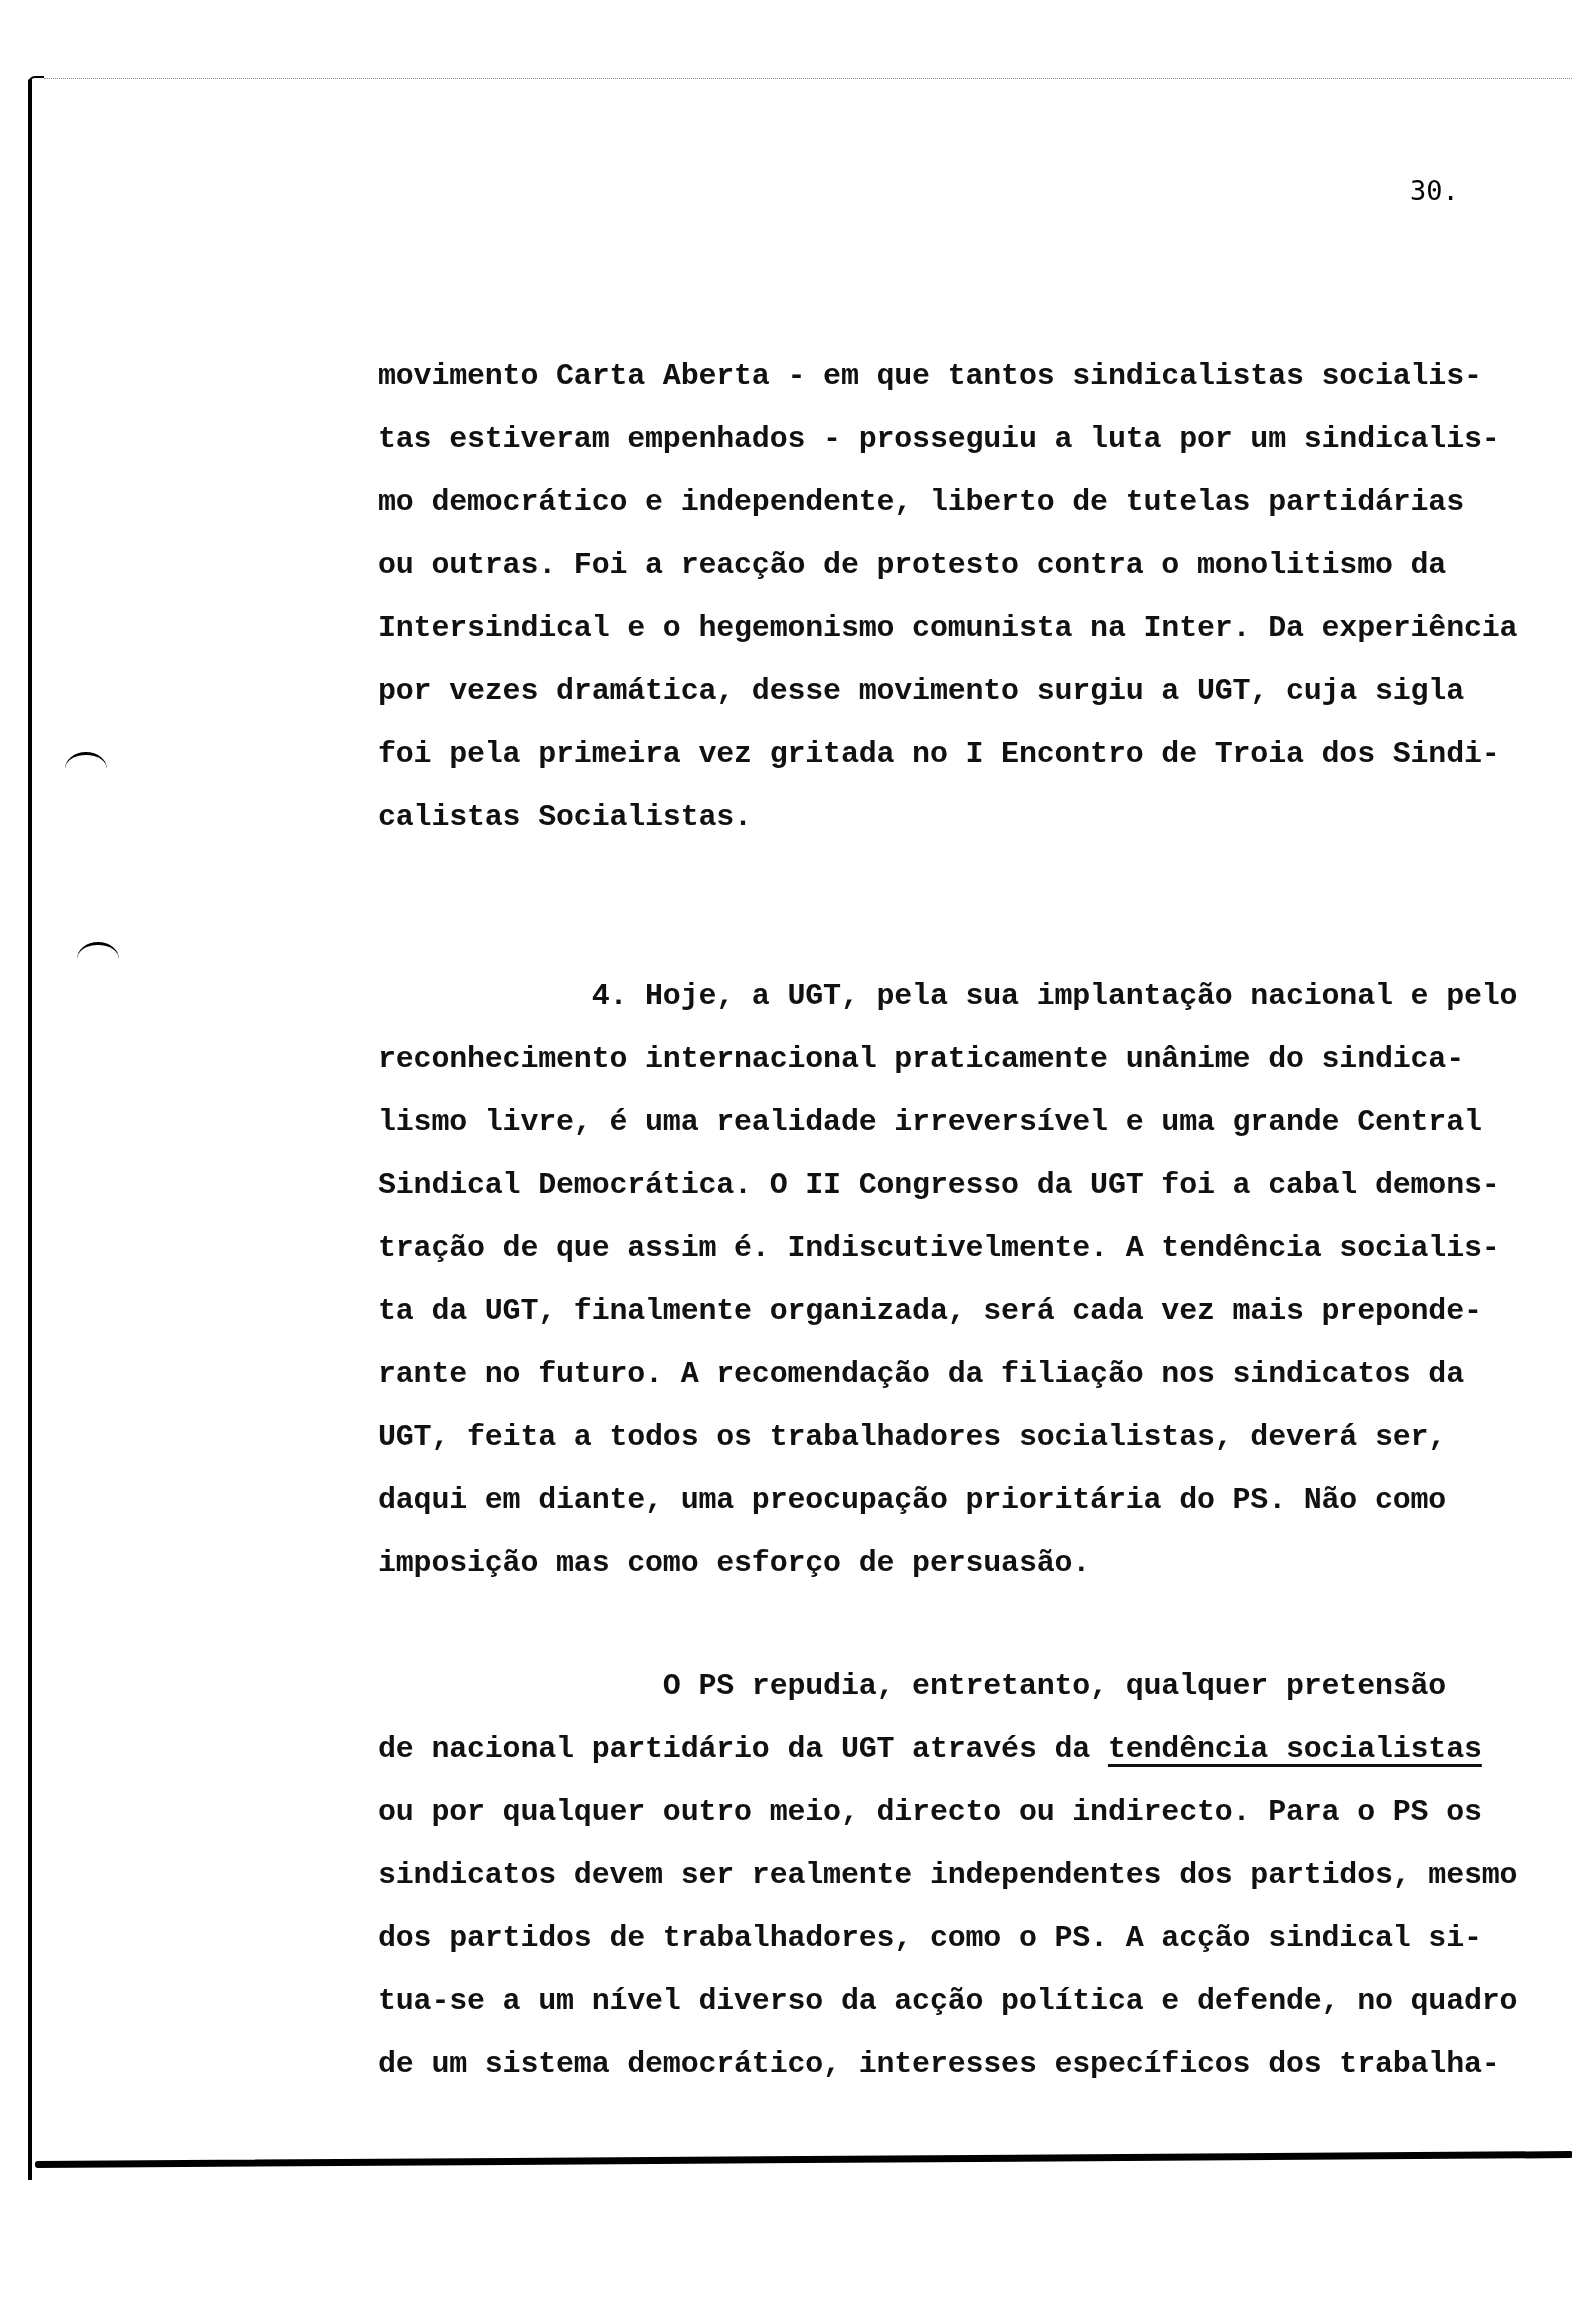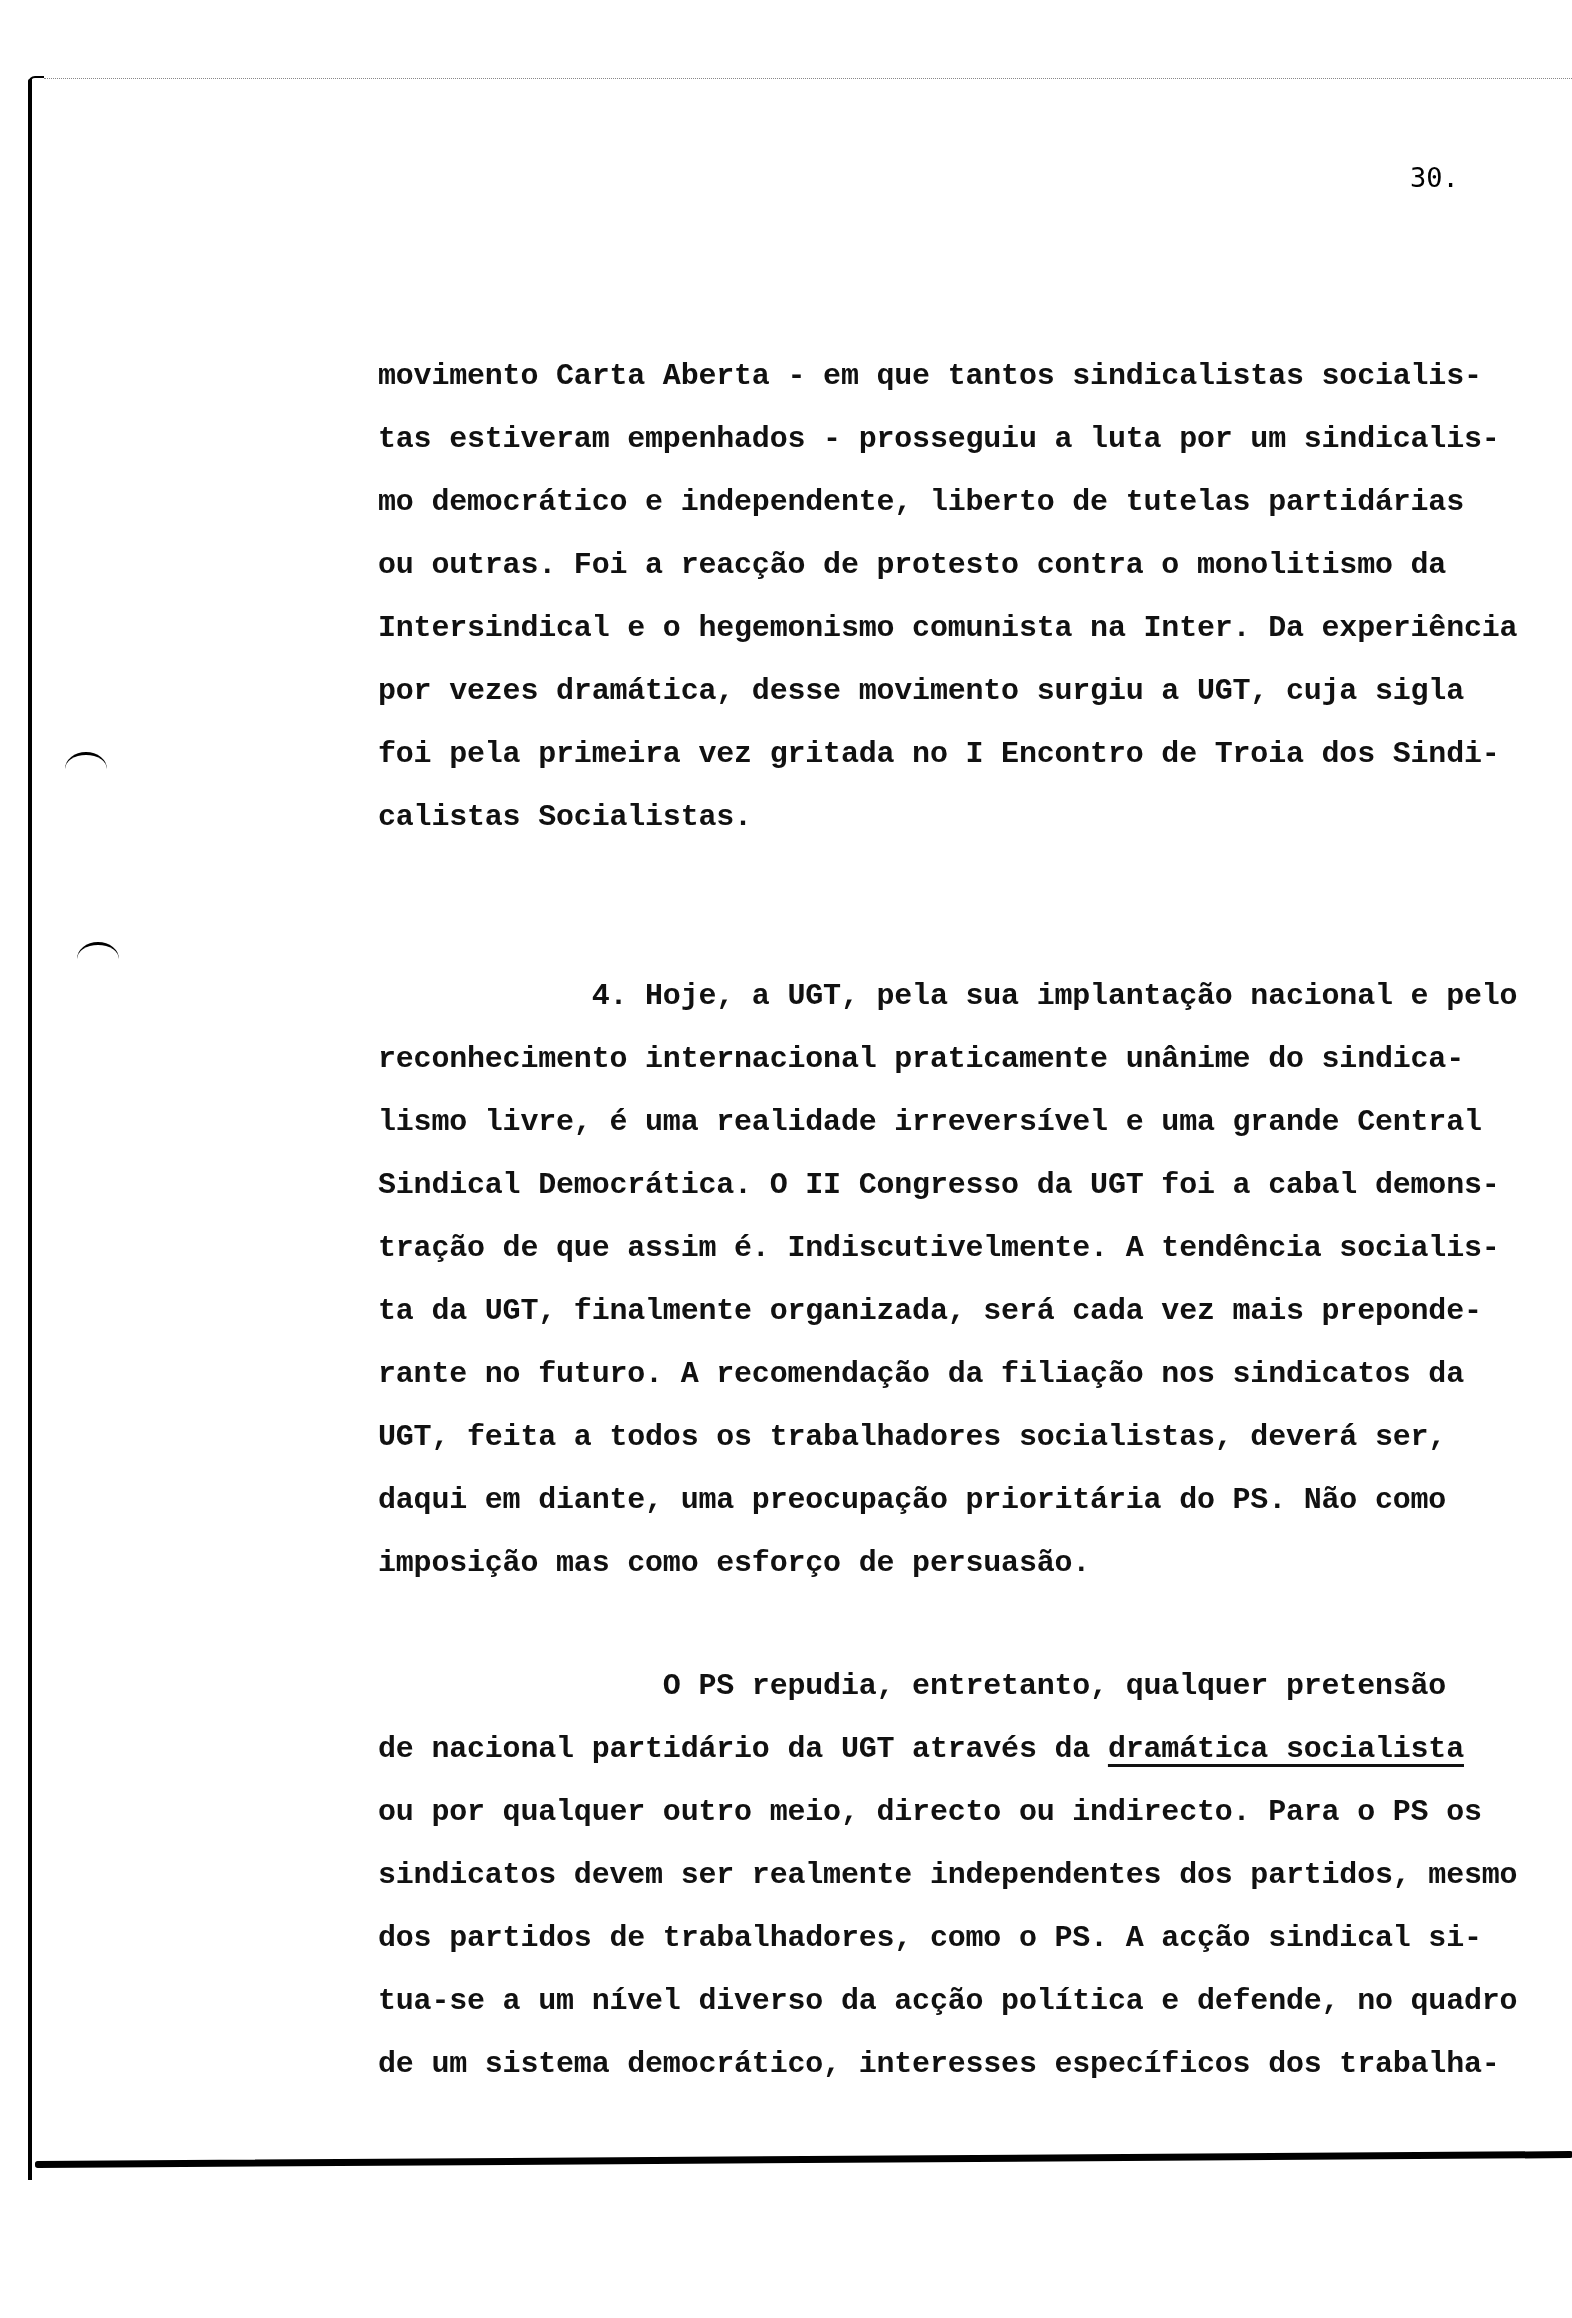--- a/index.html
+++ b/index.html
@@ -3,21 +3,21 @@
 <meta charset="utf-8">
 <style>
   html, body { margin:0; padding:0; background:#ffffff; }
   body { width:1573px; height:2597px; position:relative; overflow:hidden; }
   .page { position:absolute; left:0; top:0; width:1573px; height:2597px; background:#fff; }
   .left-rule { position:absolute; left:28px; top:79px; width:3.7px; height:2101px; background:#000; border-radius:1.9px 0 0 0; }
   .left-rule-cap { position:absolute; left:28px; top:76px; width:14px; height:4.6px; border-top:2.8px solid #000; border-left:2.8px solid #000; border-top-left-radius:8.3px; }
   .top-rule { position:absolute; left:44px; top:78px; width:1530px; height:0.9px; border-top:0.9px dotted #888; }
   .bottom-rule { position:absolute; left:35px; top:2161px; width:1538px; height:6.5px; background:#000; transform:rotate(-0.37deg); transform-origin:left center; border-radius:2.8px; }
   .punch { position:absolute; width:42px; height:14px; border-top:3.2px solid #000; border-radius:50% 50% 0 0 / 100% 100% 0 0; }
-  .page-number { position:absolute; left:1410px; top:162px; font-family:"DejaVu Sans Mono", monospace; font-size:27px; color:#000; }
+  .page-number { position:absolute; left:1410px; top:175px; font-family:"DejaVu Sans Mono", monospace; font-size:27px; color:#000; }
   .text-block { position:absolute; left:378px; width:1196px; font-family:"Liberation Mono", "DejaVu Sans Mono", monospace; font-size:30px; font-weight:bold; color:#111; letter-spacing:-0.2px; }
   .line { height:63px; line-height:63px; white-space:pre; overflow:visible; }
   .underline { text-decoration:underline; text-decoration-thickness:3.2px; text-underline-offset:6.5px; }
 </style>
 </head>
 <body>
 
 <div class="page">
   <div class="top-rule"></div>
   <div class="left-rule-cap"></div>
@@ -47,21 +47,21 @@
     <div class="line">tração de que assim é. Indiscutivelmente. A tendência socialis-</div>
     <div class="line">ta da UGT, finalmente organizada, será cada vez mais preponde-</div>
     <div class="line">rante no futuro. A recomendação da filiação nos sindicatos da</div>
     <div class="line">UGT, feita a todos os trabalhadores socialistas, deverá ser,</div>
     <div class="line">daqui em diante, uma preocupação prioritária do PS. Não como</div>
     <div class="line">imposição mas como esforço de persuasão.</div>
   </div>
 
   <div class="text-block" style="top:1655px;">
     <div class="line">                O PS repudia, entretanto, qualquer pretensão</div>
-    <div class="line"><span>de nacional partidário da UGT através da </span><span class="underline">dramática socialista</span></div>
+    <div class="line"><span>de nacional partidário da UGT através da </span><span class="underline">tendência socialistas</span></div>
     <div class="line">ou por qualquer outro meio, directo ou indirecto. Para o PS os</div>
     <div class="line">sindicatos devem ser realmente independentes dos partidos, mesmo</div>
     <div class="line">dos partidos de trabalhadores, como o PS. A acção sindical si-</div>
     <div class="line">tua-se a um nível diverso da acção política e defende, no quadro</div>
     <div class="line">de um sistema democrático, interesses específicos dos trabalha-</div>
   </div>
 </div>
 
 
 </body></html>

